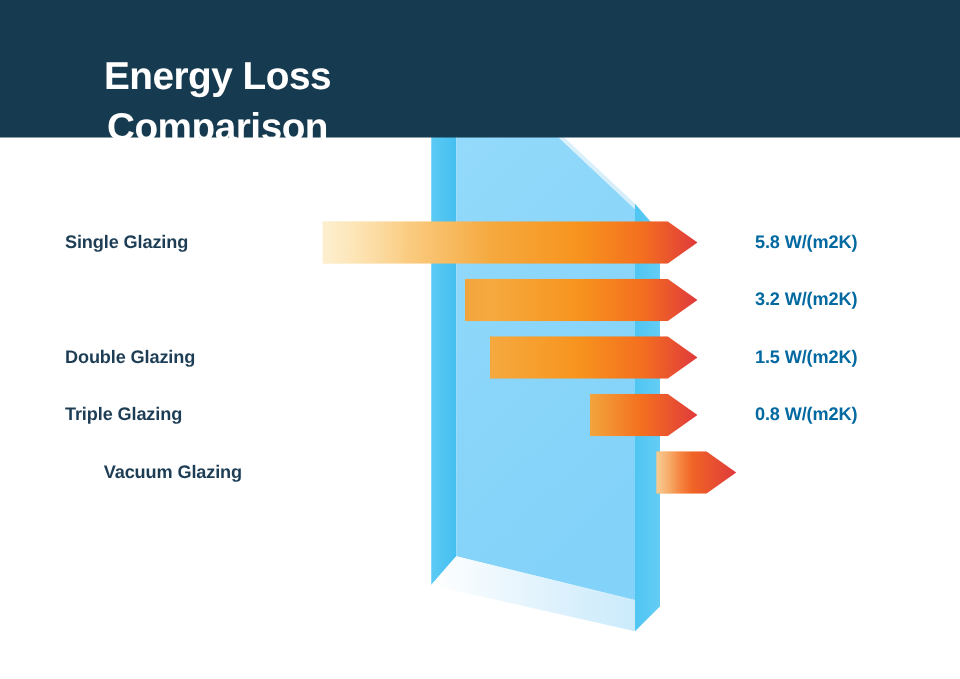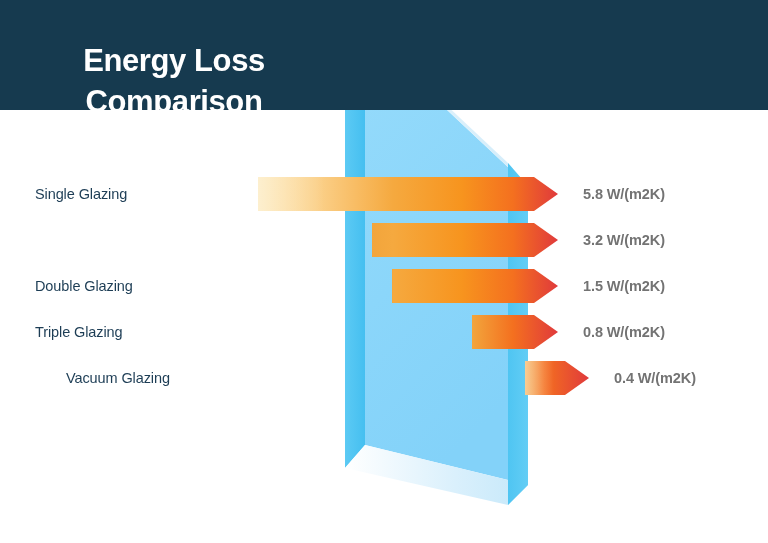--- a/index.html
+++ b/index.html
@@ -41,31 +41,31 @@
     z-index:1;pointer-events:none;
   }
 
   
   .chart{
     position:absolute;left:0;top:0;width:768px;height:543px;
     z-index:3;
   }
   .row{position:absolute;left:0;width:768px;height:34px;}
   .row-label{
-    position:absolute;left:35px;top:0;
+    position:absolute;left:52px;top:0;
     height:34px;line-height:34px;
     color:#1d3d55;
-    font-size:14.5px;font-weight:normal;
+    font-size:14.5px;font-weight:bold;
     letter-spacing:-0.1px;
     white-space:nowrap;
   }
   .row-value{
-    position:absolute;left:583px;top:0;
+    position:absolute;left:604px;top:0;
     height:34px;line-height:34px;
-    color:#737373;
+    color:#0369a1;
     font-size:14.5px;font-weight:bold;
     letter-spacing:-0.1px;
     white-space:nowrap;
   }
   .bar-wrap{position:absolute;top:0;height:34px;}
   .bar-svg{display:block;}
 </style>
 </head>
 <body>
 
@@ -196,21 +196,20 @@
                 <stop offset="0%" stop-color="#ffffff" stop-opacity="0.45"></stop>
                 <stop offset="0%" stop-color="#ffffff" stop-opacity="0"></stop>
               </linearGradient>
             </defs>
             <path d="M0,0 L62,0 L86,17 L62,34 L0,34 Z" fill="url(#bg3)"></path>
           </svg>
         </div>
       </div>
       <div class="row" style="top: 361px; margin-left: 31px;">
         <div class="row-label">Vacuum Glazing</div>
-        <div class="row-value">0.4 W/(m2K)</div>
         <div class="bar-wrap" style="left: 494px; width: 64px;">
           <svg class="bar-svg" width="64" height="34" viewBox="0 0 64 34">
             <defs>
               <linearGradient id="bg4" x1="0" y1="0" x2="1" y2="0">
                 <stop offset="0.0%" stop-color="#f2a53c"></stop>
                 <stop offset="29.7%" stop-color="#f4701f"></stop>
                 <stop offset="100.0%" stop-color="#e03a3c"></stop>
               </linearGradient>
               <linearGradient id="bo4" x1="0" y1="0" x2="1" y2="0">
                 <stop offset="0%" stop-color="#ffffff" stop-opacity="0.45"></stop>

